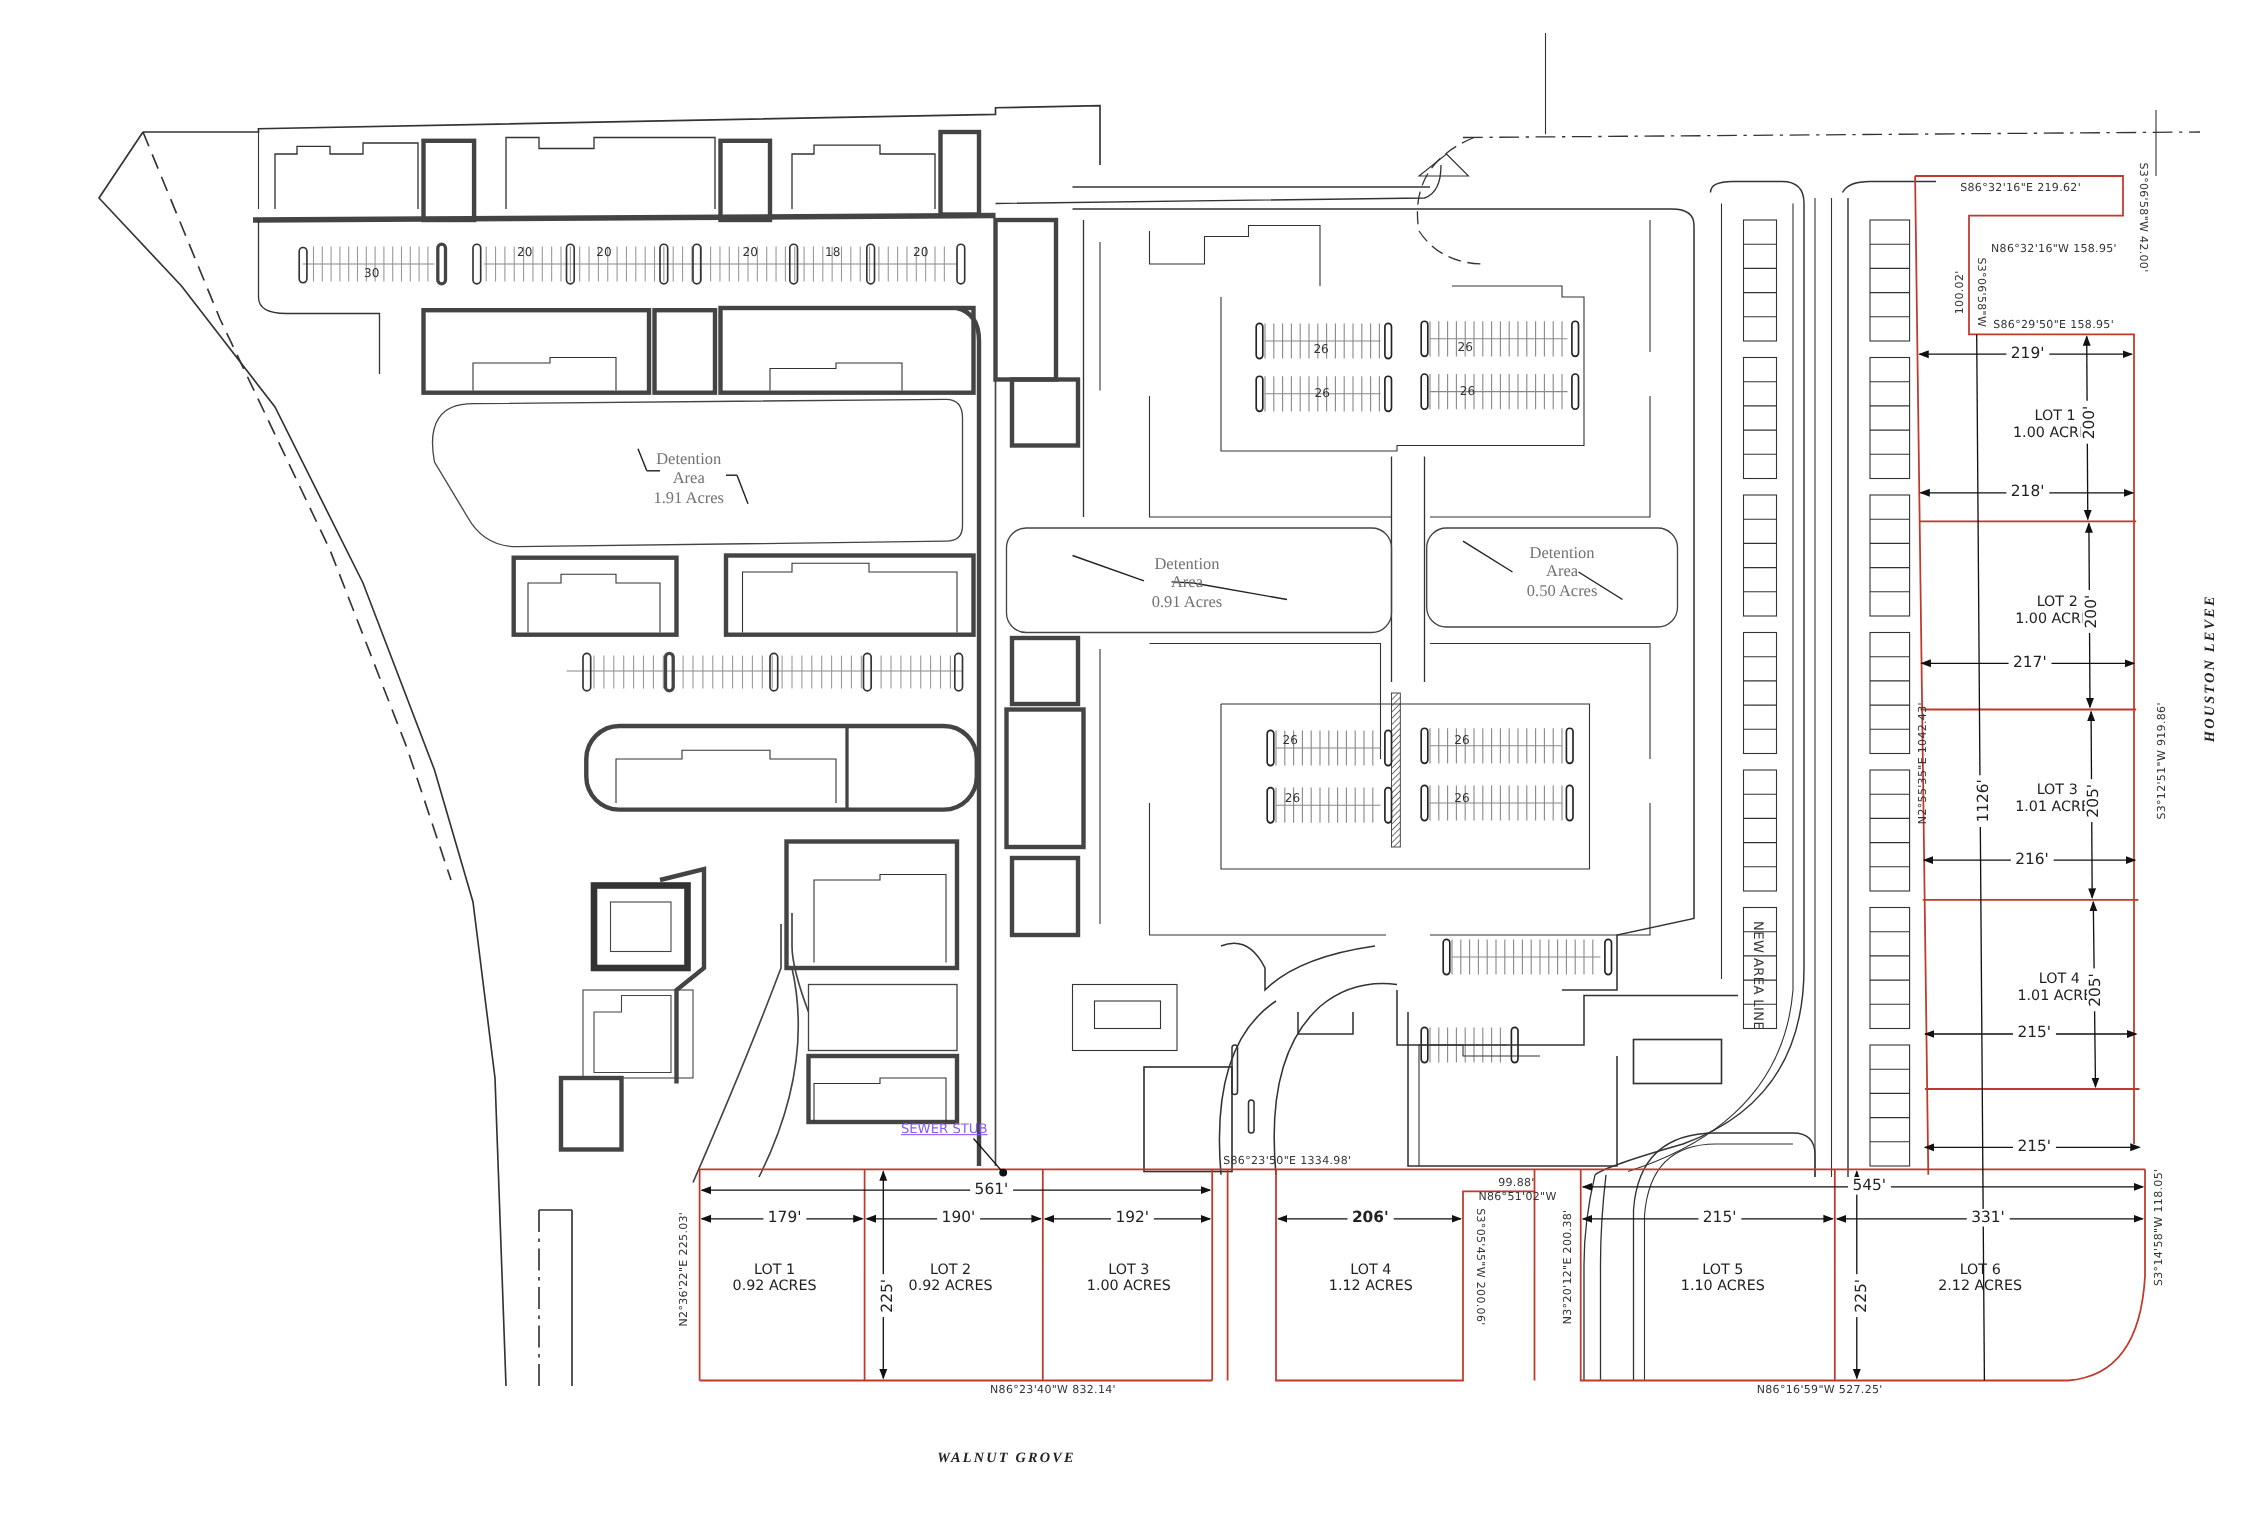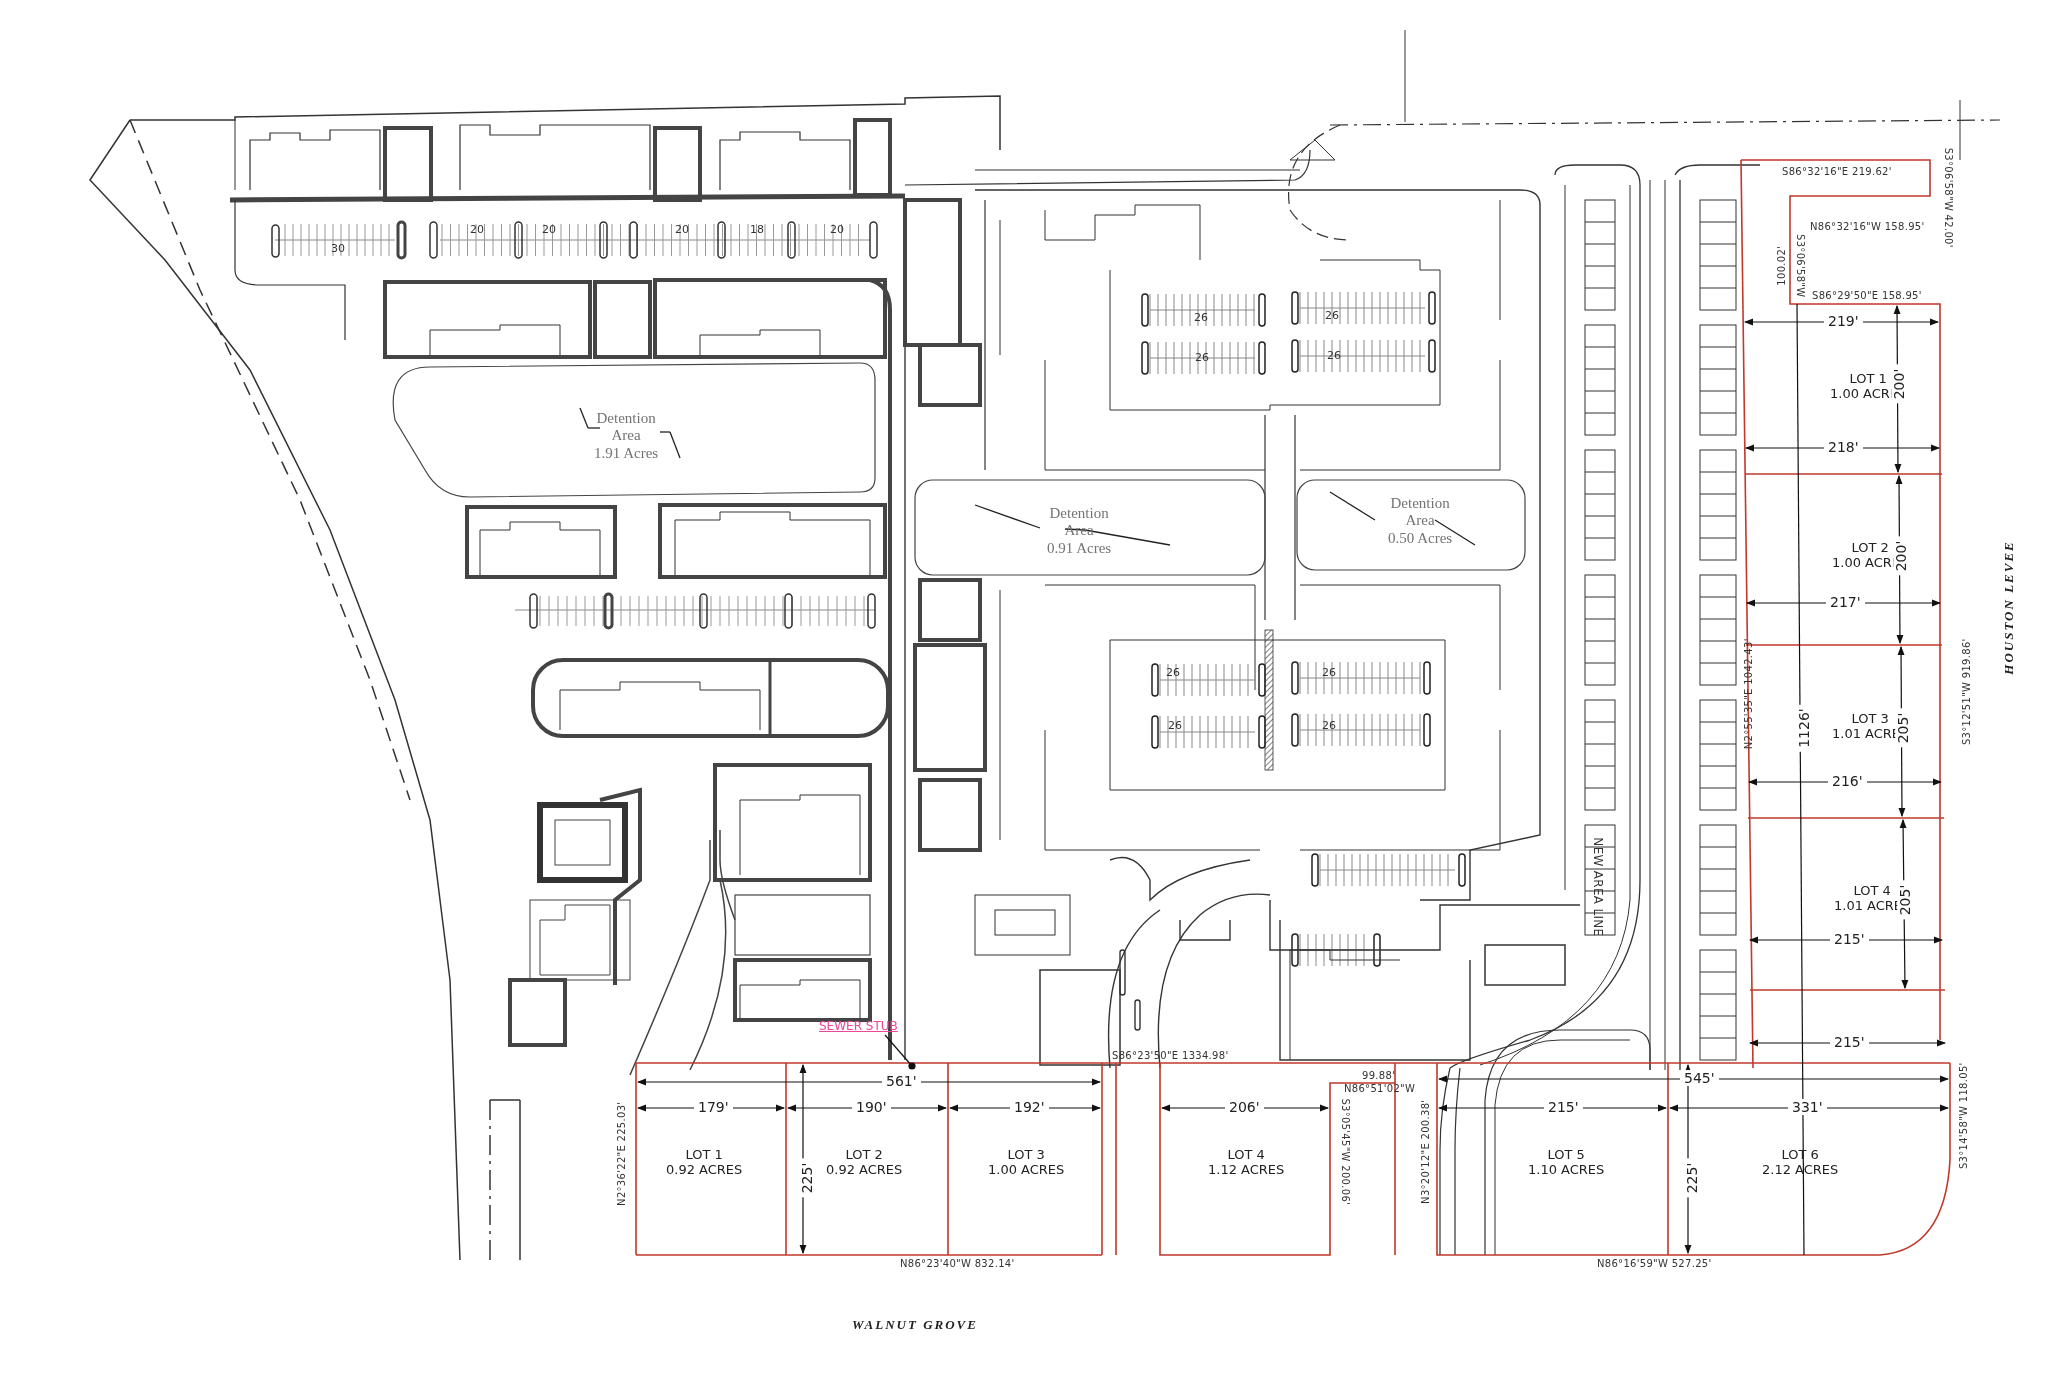--- a/index.html
+++ b/index.html
@@ -8,21 +8,21 @@
   .lbl{position:absolute;font-family:"DejaVu Sans","Liberation Sans",sans-serif;color:#222;white-space:nowrap;line-height:1.15;text-align:center;}
   .serif{font-family:"Liberation Serif","DejaVu Serif",serif;color:#737373;}
   .lot{font-size:13px;}
   .dim{font-size:14px;background:#fff;padding:0 4px;}
   .brg{font-size:10px;color:#333;letter-spacing:0.3px;}
   .det{font-size:15px;}
   .road{font-family:"Liberation Serif","DejaVu Serif",serif;font-style:italic;font-weight:bold;font-size:13px;letter-spacing:2px;color:#222;}
   .vert{transform:rotate(-90deg);transform-origin:center center;}
   .vert90{transform:rotate(90deg);transform-origin:center center;}
   .stall{font-size:11px;color:#333;}
-  .sewer{font-size:12px;text-decoration:underline;color:#ec4899;}
+  .sewer{font-size:12px;text-decoration:underline;color:#8b5cf6;}
 </style>
 </head>
 <body>
 
 <div id="canvas">
 
 <svg width="2048" height="1385" viewBox="0 0 2048 1385">
   <defs>
     <pattern id="hatch" width="4" height="4" patternUnits="userSpaceOnUse" patternTransform="rotate(45)">
       <line x1="0" y1="0" x2="0" y2="4" stroke="#555" stroke-width="1.5"></line>
@@ -697,21 +697,21 @@
 </div>
 <div class="lbl lot" style="left:1762px;top:1148px;">
   <div>LOT 6</div>
   <div>2.12 ACRES</div>
 </div>
 
 <span class="lbl dim" style="left:846px;top:1073px;margin-left:36px;">561'</span>
 <span class="lbl dim" style="left:694px;top:1099px;">179'</span>
 <span class="lbl dim" style="left:852px;top:1099px;">190'</span>
 <span class="lbl dim" style="left:1010px;top:1099px;">192'</span>
-<span class="lbl dim" style="left:1225px;top:1099px;">206'</span>
+<span class="lbl dim" style="left:1225px;top:1099px;font-weight:bold;">206'</span>
 <span class="lbl dim" style="left:1544px;top:1099px;">215'</span>
 <span class="lbl dim" style="left:1788px;top:1099px;">331'</span>
 <span class="lbl dim" style="left:1680px;top:1070px;">545'</span>
 <span class="lbl dim vert" style="left:788px;top:1170px;">225'</span>
 <span class="lbl dim vert" style="left:1673px;top:1170px;">225'</span>
 
 <span class="lbl brg" style="left:1112px;top:1050px;">S86°23'50"E 1334.98'</span>
 <span class="lbl brg" style="left:900px;top:1258px;">N86°23'40"W 832.14'</span>
 <span class="lbl brg" style="left:1597px;top:1258px;">N86°16'59"W 527.25'</span>
 <span class="lbl brg vert" style="left:570px;top:1148px;">N2°36'22"E 225.03'</span>

